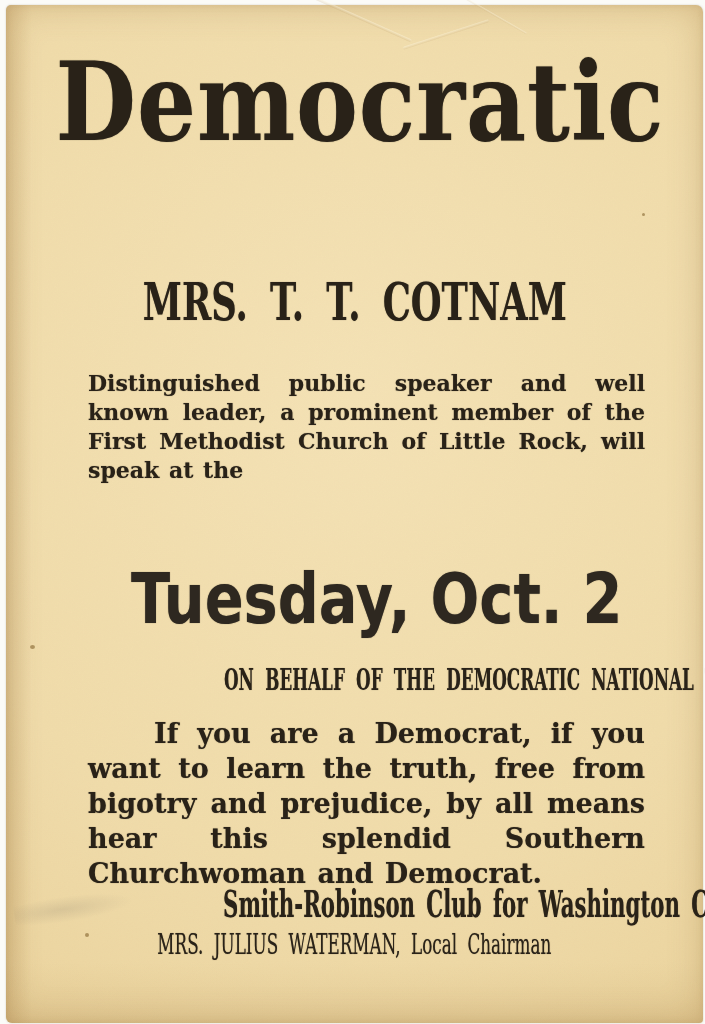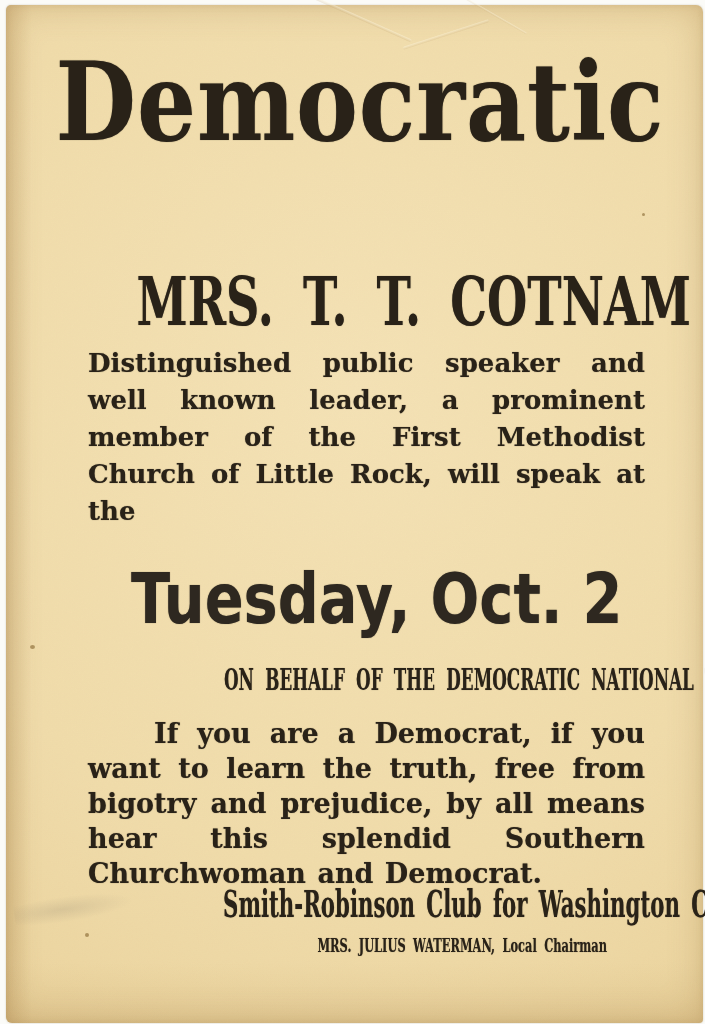--- a/index.html
+++ b/index.html
@@ -57,48 +57,48 @@
     text-shadow:0 0 1.2px rgba(41,34,24,.55);
     white-space:nowrap;
   }
   .line{display:inline-block;}
 
   .title{top:47px;font-size:108px;line-height:100px;font-weight:bold;letter-spacing:1px;}
   .title .line{transform:scaleX(.86);}
   .title .l2{display:block;}
   .title .l2 .line{transform:scaleX(.86);}
 
-  .speaker{top:265px;font-size:68px;font-weight:bold;line-height:63px;word-spacing:.28em;}
+  .speaker{top:265px;font-size:52px;font-weight:bold;line-height:63px;word-spacing:.28em;}
   .speaker .line{transform:scaleX(.68);}
 
   .para{
     position:absolute;left:82px;width:557px;
     color:var(--ink);
     font-weight:bold;
     text-align:justify;
     text-align-last:left;
     text-shadow:0 0 1.1px rgba(41,34,24,.5);
     word-spacing:2px;
   }
-  .intro{top:340px;font-size:26px;line-height:37px;}
+  .intro{top:364px;font-size:22px;line-height:29px;}
   .appeal{top:711px;font-size:27px;line-height:35px;text-indent:66px;}
 
   .gothic{font-family:"DejaVu Sans","Liberation Sans",sans-serif;font-weight:bold;color:#2e2820;}
   .venue{top:493px;font-size:52px;line-height:52px;}
   .venue .line{transform:scaleX(.71);}
   .date{top:559px;font-size:70px;line-height:70px;margin-left:45px;}
   .date .line{transform:scaleX(.82);}
 
   .behalf{top:660px;font-size:30px;line-height:30px;font-weight:bold;word-spacing:.32em;}
   .behalf .line{transform:scaleX(.56);}
 
   .club{top:879px;font-size:38px;line-height:40px;font-weight:bold;word-spacing:.18em;}
   .club .line{transform:scaleX(.56);}
 
-  .chairman{top:925px;font-size:19px;line-height:30px;font-weight:bold;word-spacing:.3em;text-align:right;}
+  .chairman{top:925px;font-size:28px;line-height:30px;font-weight:normal;word-spacing:.3em;}
   .chairman .line{transform:scaleX(.6);}
 </style>
 </head>
 <body>
 
 <div class="paper">
 
   <svg class="grain" xmlns="http://www.w3.org/2000/svg">
     <filter id="grainF">
       <feTurbulence type="fractalNoise" baseFrequency="0.8" numOctaves="2" stitchTiles="stitch" result="n"></feTurbulence>

